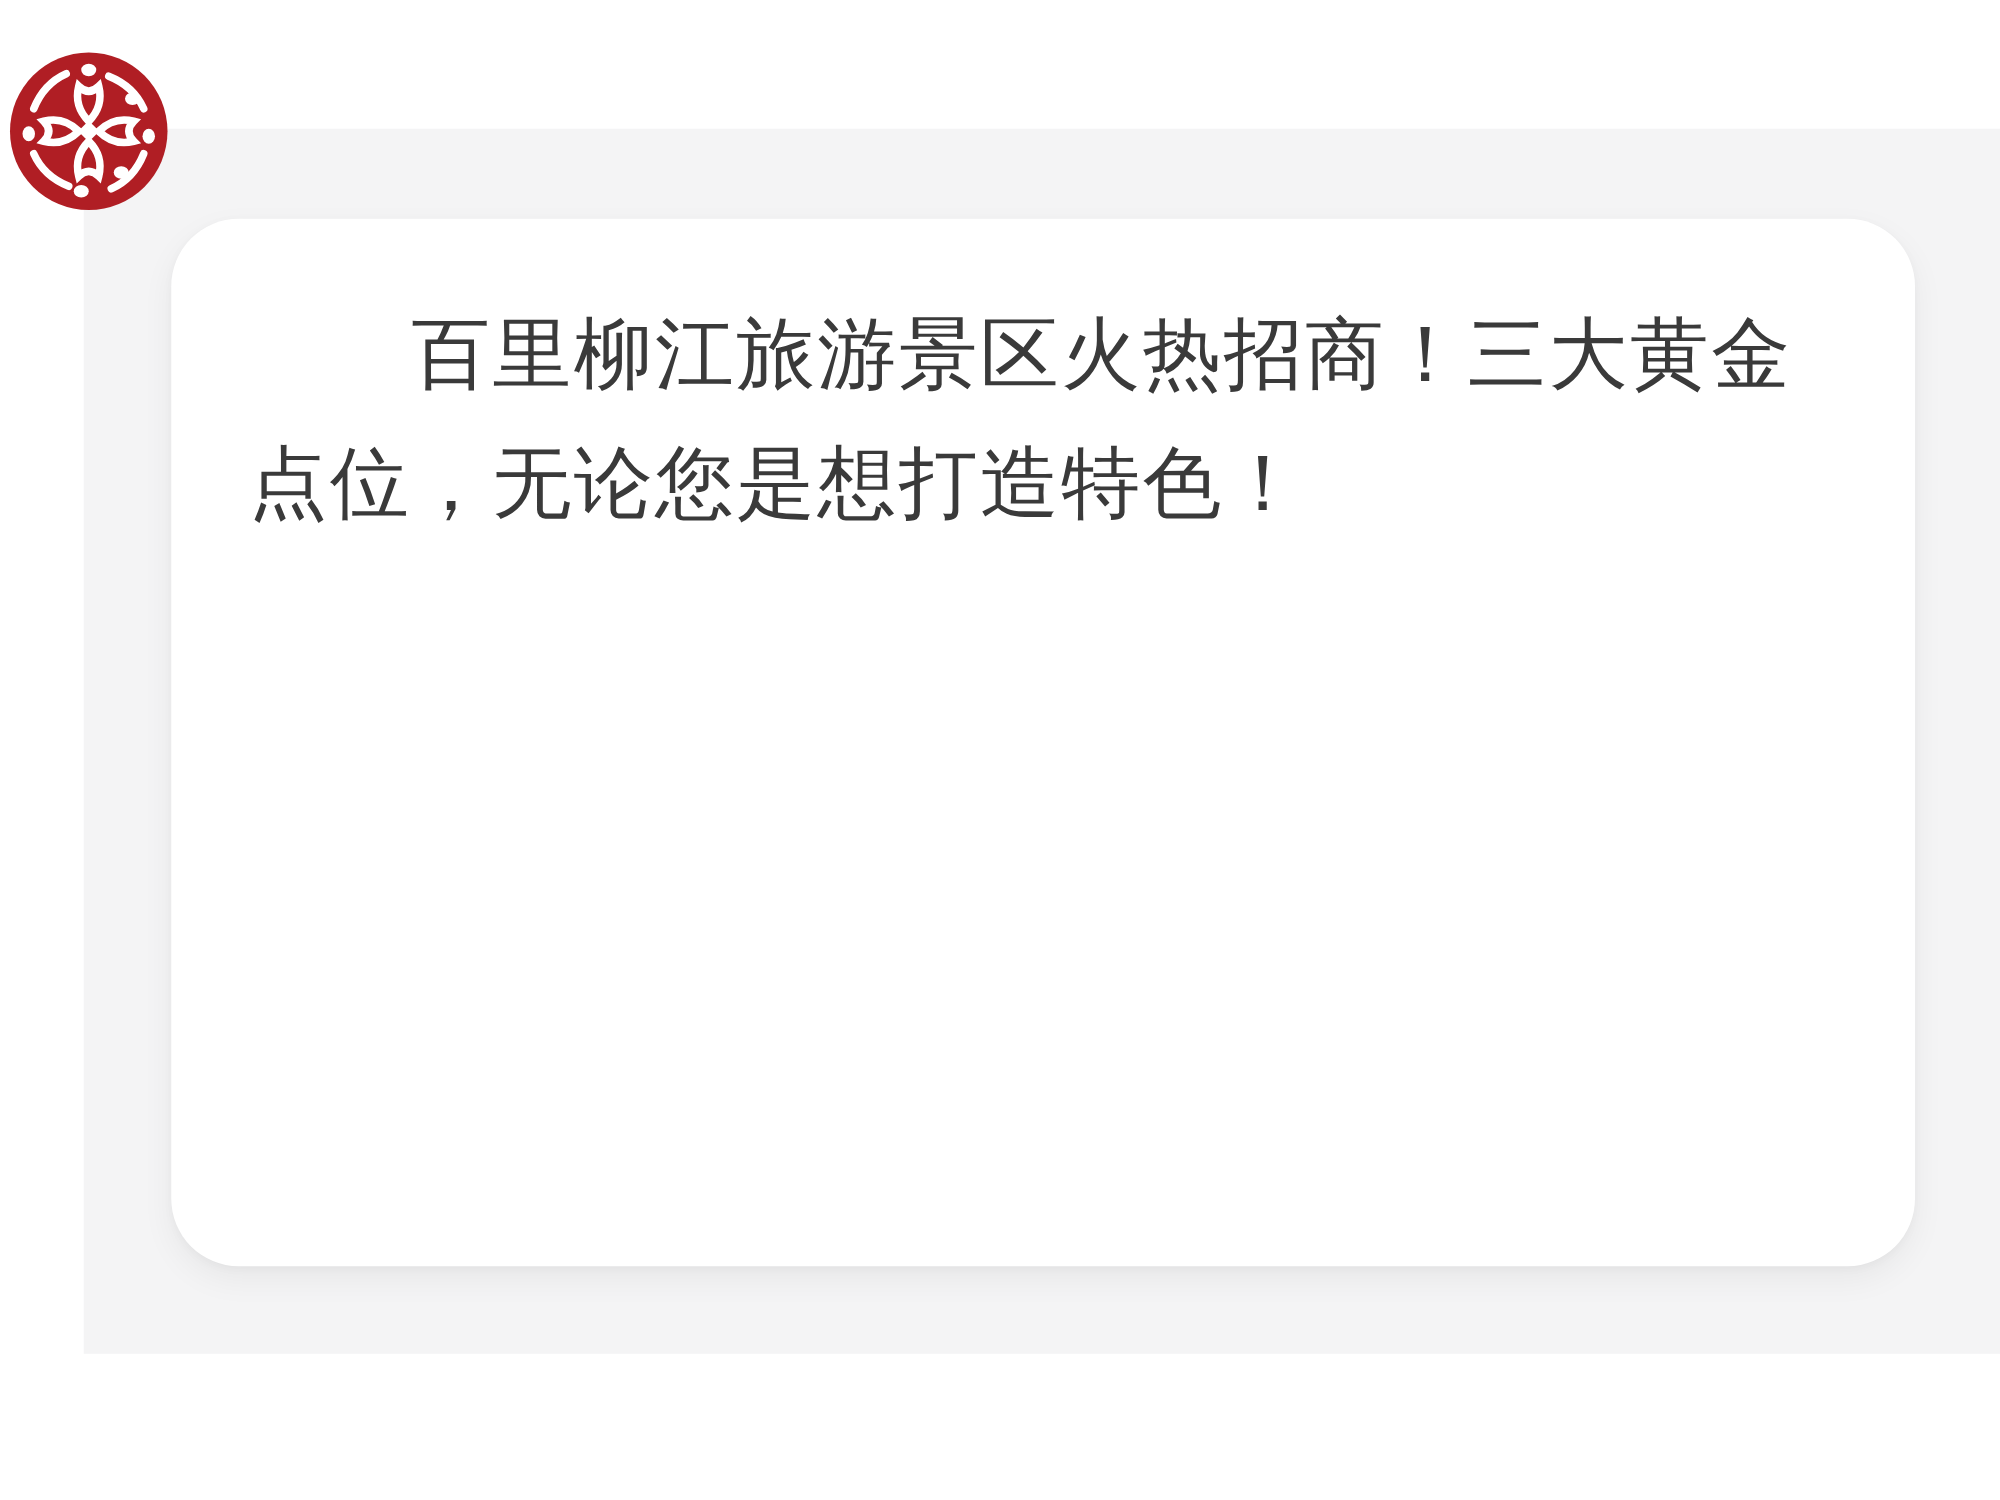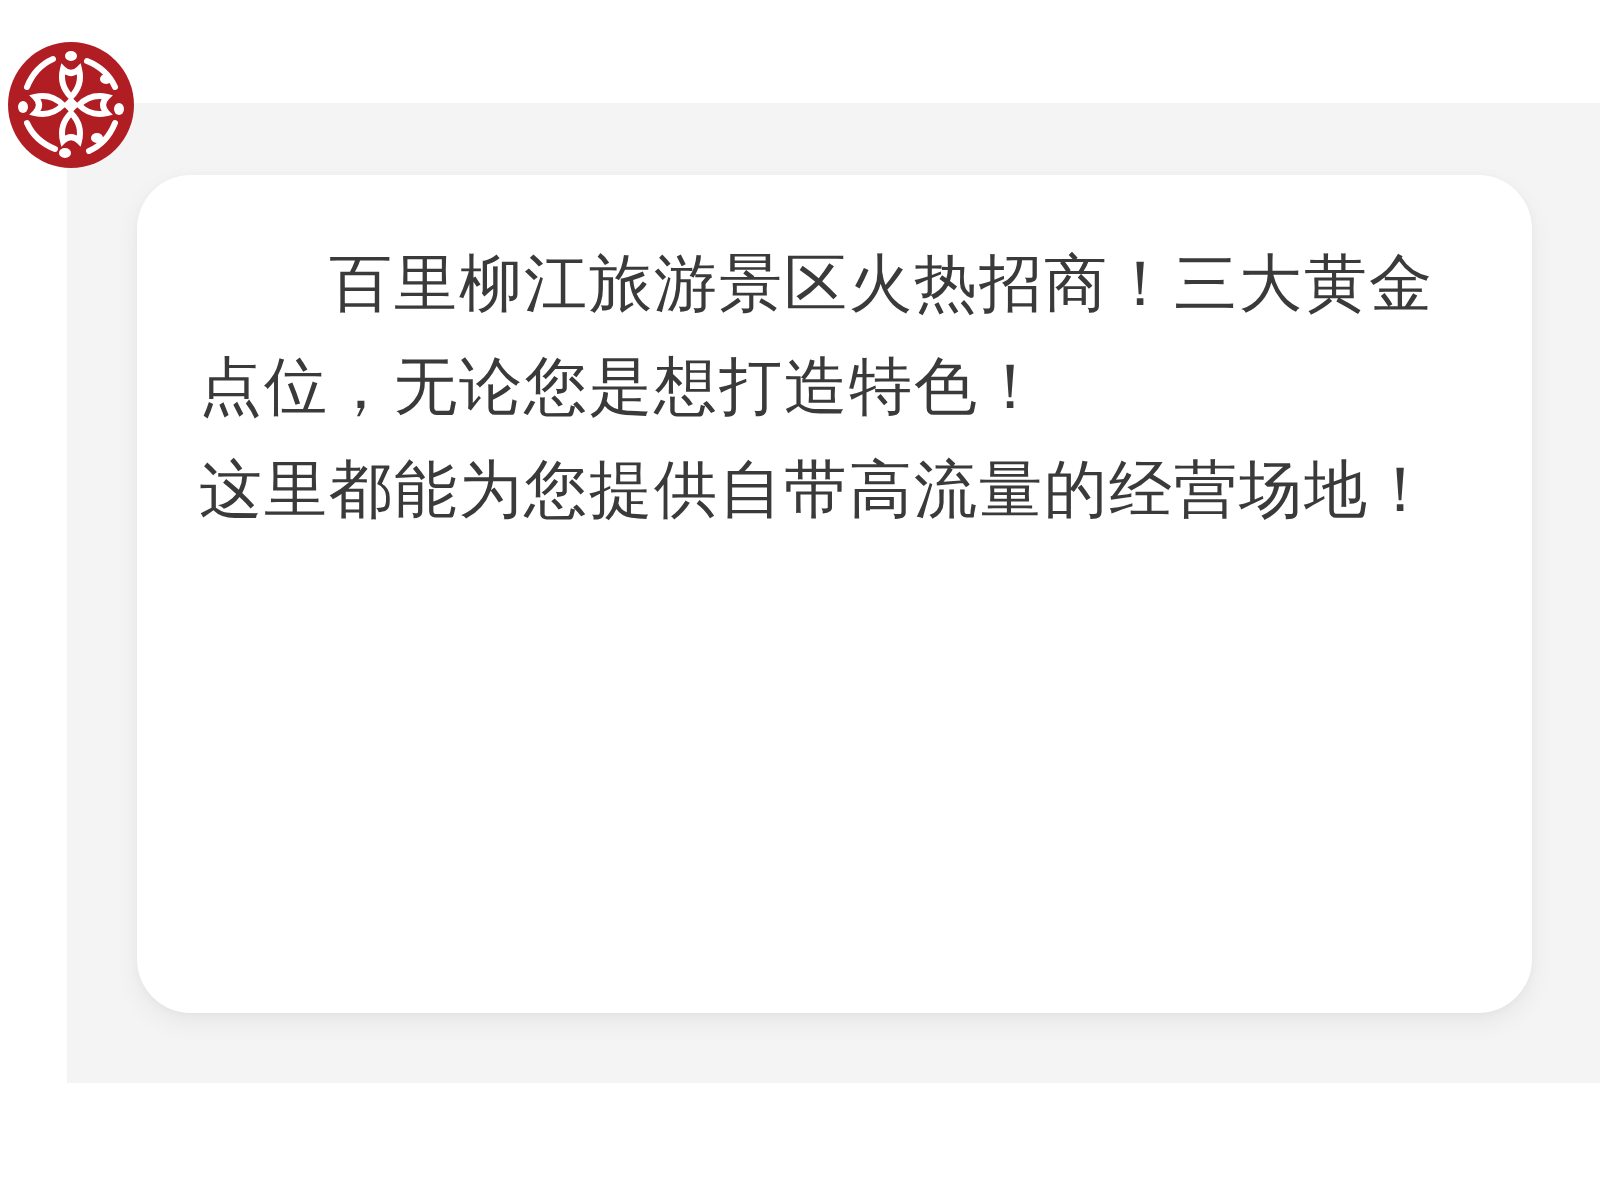--- a/index.html
+++ b/index.html
@@ -45,21 +45,20 @@
     border-radius: 54px;
     box-shadow: 0 10px 26px rgba(0, 0, 0, 0.055), 0 2px 8px rgba(0, 0, 0, 0.03);
     box-sizing: border-box;
     padding: 58px 62px;
   }
   .message-text {
     color: #3a3a3a;
     font-size: 63px;
     line-height: 103px;
     letter-spacing: 2px;
-    font-family: Liberation Serif, serif;
   }
   .message-line {
     white-space: nowrap;
   }
 </style>
 </head>
 <body>
 
 <div class="stage">
 
@@ -91,17 +90,16 @@
         <ellipse cx="58" cy="112" rx="6" ry="5"></ellipse>
         <ellipse cx="16" cy="66" rx="5" ry="6"></ellipse>
       </g>
     </svg>
   </div>
 
   <div class="bubble">
     <div class="message-text">
       <div class="message-line">　　百里柳江旅游景区火热招商！三大黄金</div>
       <div class="message-line">点位，无论您是想打造特色！</div>
-      <div class="message-line">这里都能为您提供自带高流量的经营场地！</div>
     </div>
   </div>
 
 </div>
 
 </body></html>

